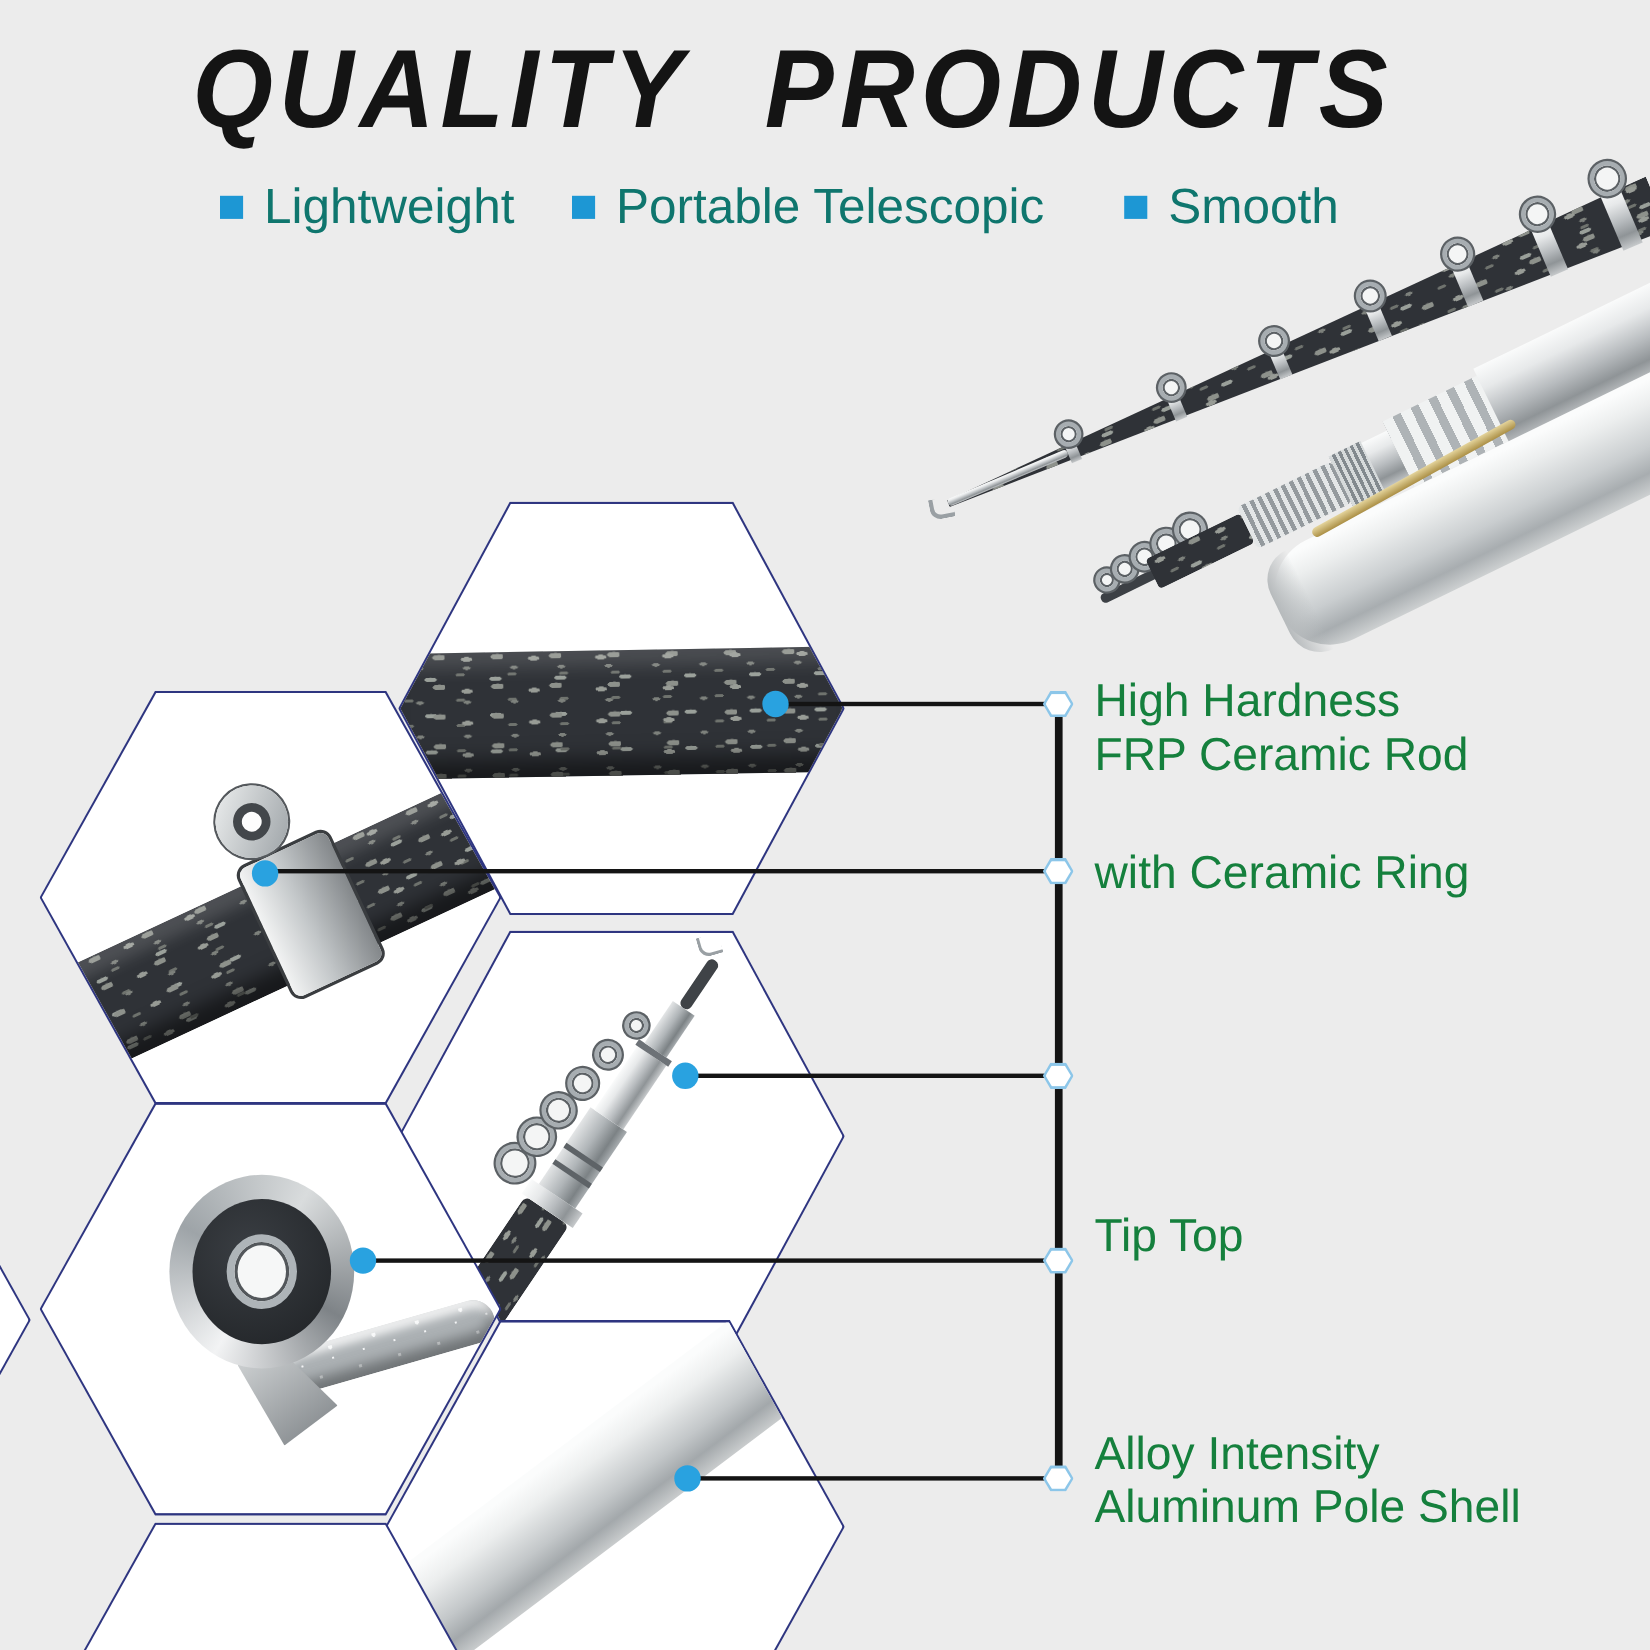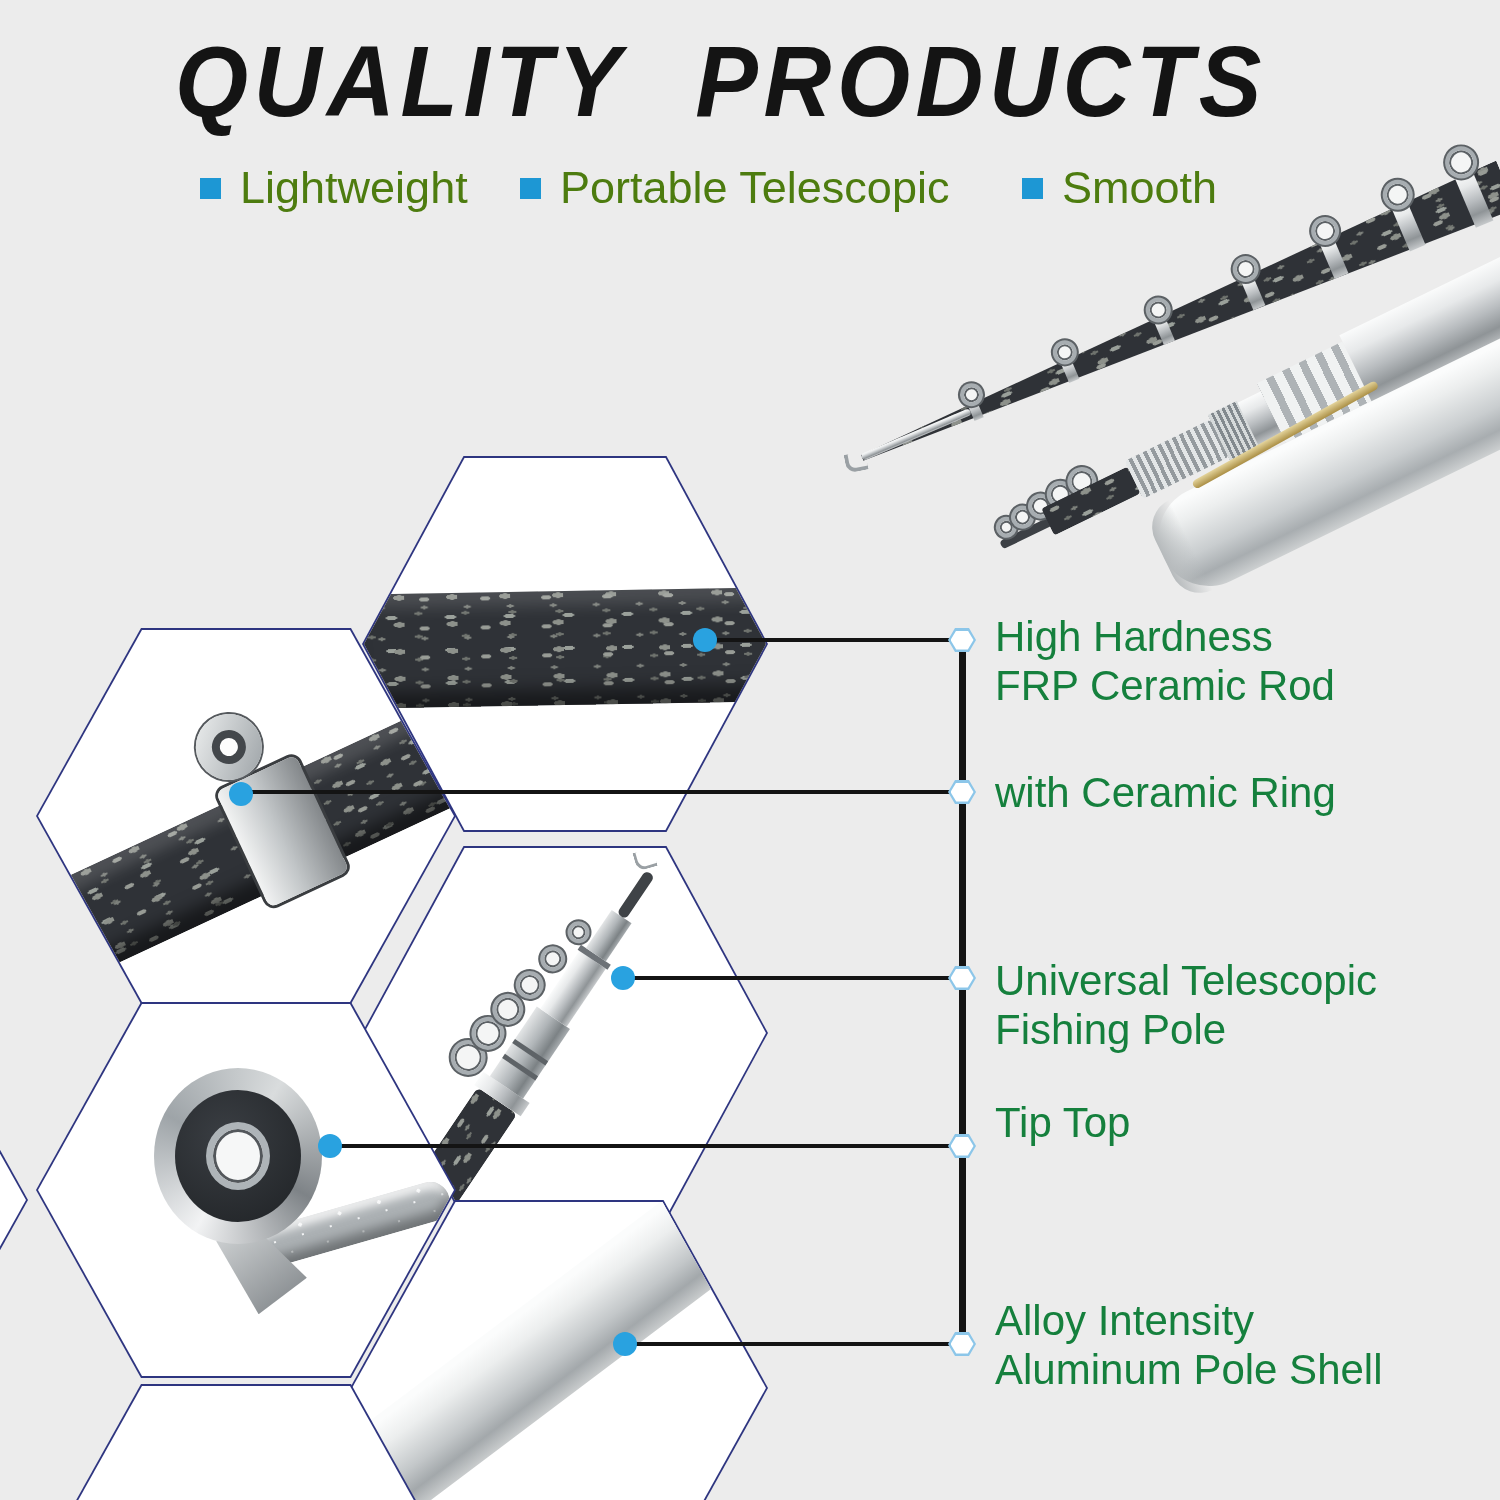--- a/index.html
+++ b/index.html
@@ -5,21 +5,21 @@
   html,body{margin:0;padding:0;}
   .page{position:relative;width:1500px;height:1500px;background:#ececec;overflow:hidden;
         font-family:"Liberation Sans",sans-serif;}
 
   
   .page-title{position:absolute;left:175px;top:24px;font-size:101px;font-weight:700;font-style:italic;
               letter-spacing:6px;word-spacing:42px;color:#141414;white-space:nowrap;
               transform:scaleX(.93);transform-origin:left top;}
   .feature{position:absolute;top:162px;display:flex;align-items:center;gap:19px;}
   .feature .sq{width:21px;height:21px;background:#1d97d4;flex:0 0 auto;}
-  .feature .flabel{font-size:45px;color:#4d7c0f;white-space:nowrap;text-align:center;}
+  .feature .flabel{font-size:45px;color:#0f766e;white-space:nowrap;text-align:center;}
 
   
   .silver{background:linear-gradient(to bottom,#fafbfb 0%,#e7e9ea 25%,#b7bbbe 55%,#8f9497 78%,#c6c9cb 100%);}
   .silver-dk{background:linear-gradient(to bottom,#e3e5e6 0%,#b0b5b8 45%,#7c8285 80%,#a7acaf 100%);}
   .carbon{background-color:#2f3237;background-image:
       radial-gradient(ellipse 10px 4px at 12px 6px,#989c96 0 50%,transparent 55%),
       radial-gradient(ellipse 7px 3px at 30px 14px,#7d817c 0 50%,transparent 55%),
       radial-gradient(ellipse 12px 5px at 48px 4px,#8d918b 0 50%,transparent 55%),
       radial-gradient(ellipse 8px 3px at 20px 20px,#6f736e 0 50%,transparent 55%),
       radial-gradient(ellipse 11px 4px at 40px 24px,#9aa09a 0 50%,transparent 55%);
@@ -204,24 +204,20 @@
       <div class="node-in"></div>
     </div>
 
   <div class="callout-label" style="top:612px;">
     <div>High Hardness</div>
     <div>FRP Ceramic Rod</div>
   </div>
   <div class="callout-label" style="top:768px;">
     <div>with Ceramic Ring</div>
   </div>
-  <div class="callout-label" style="top:956px;">
-    <div>Universal Telescopic</div>
-    <div>Fishing Pole</div>
-  </div>
   <div class="callout-label" style="top:1098px;">
     <div>Tip Top</div>
   </div>
   <div class="callout-label" style="top:1296px;">
     <div>Alloy Intensity</div>
     <div>Aluminum Pole Shell</div>
   </div>
 
   <div class="page-title">QUALITY PRODUCTS</div>
 

